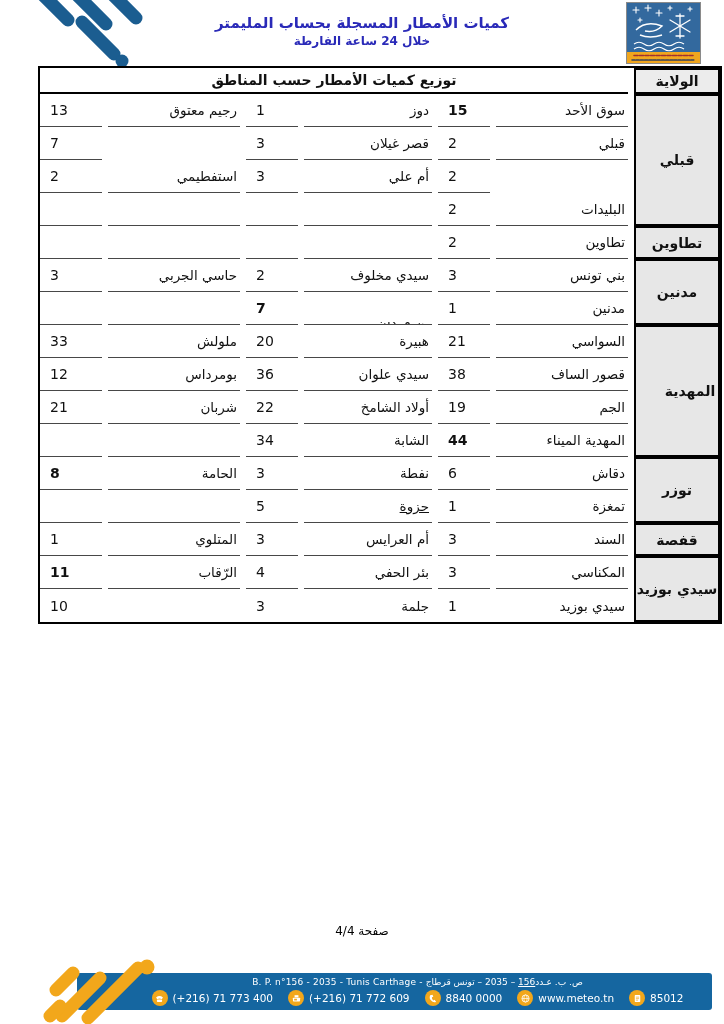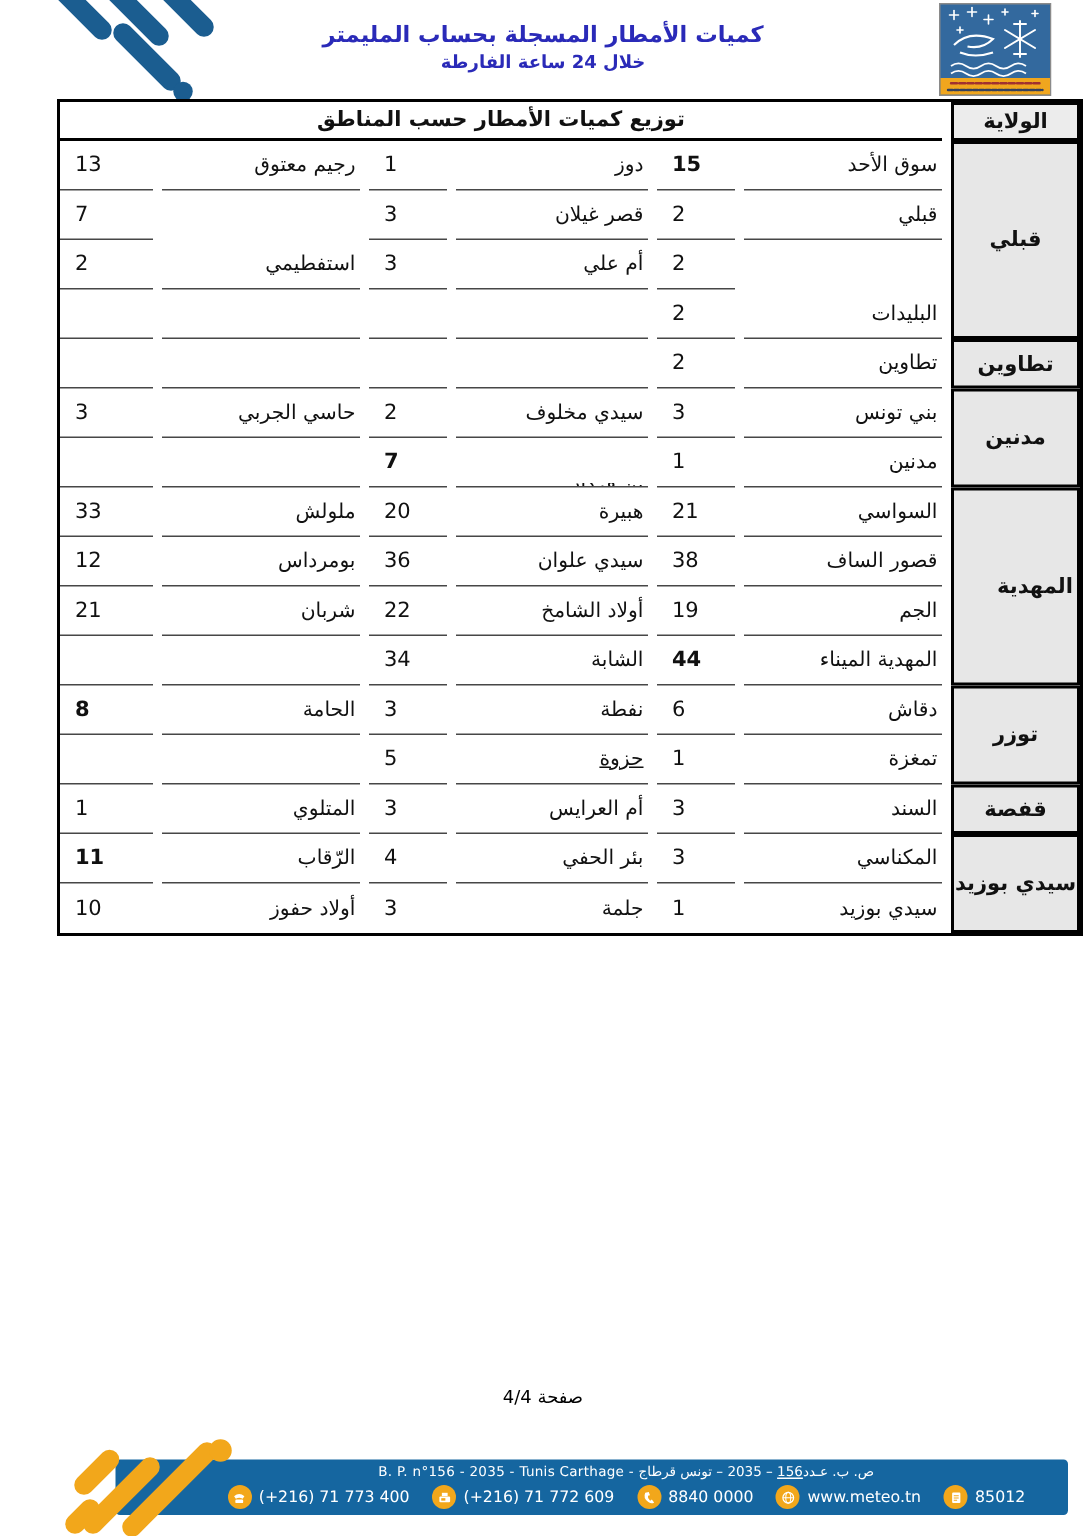--- a/index.html
+++ b/index.html
@@ -212,21 +212,20 @@
       <div class="cell name u" style="grid-area: 16 / 2;">المكناسي</div>
       <div class="cell val u" style="grid-area: 16 / 3;">3</div>
       <div class="cell name u" style="grid-area: 16 / 4;">بئر الحفي</div>
       <div class="cell val u" style="grid-area: 16 / 5;">4</div>
       <div class="cell name u" style="grid-area: 16 / 6;">الرّقاب</div>
       <div class="cell val u b" style="grid-area: 16 / 7;">11</div>
       <div class="cell name" style="grid-area: 17 / 2;">سيدي بوزيد</div>
       <div class="cell val" style="grid-area: 17 / 3;">1</div>
       <div class="cell name" style="grid-area: 17 / 4;">جلمة</div>
       <div class="cell val" style="grid-area: 17 / 5;">3</div>
-      <div class="cell name" style="grid-area: 17 / 6;">أولاد حفوز</div>
       <div class="cell val" style="grid-area: 17 / 7;">10</div>
     </div>
 
   <div class="page-number" dir="rtl">صفحة 4/4</div>
 
   <div class="footer-bar">
     <div class="addr">
       <span dir="ltr">B. P. n°156 - 2035 - Tunis Carthage - </span><span dir="rtl"><span>ص. ب. عـدد</span><span class="u156">156</span><span> – 2035 – تونس قرطاج</span></span>
     </div>
     <div class="contacts" id="contacts">

